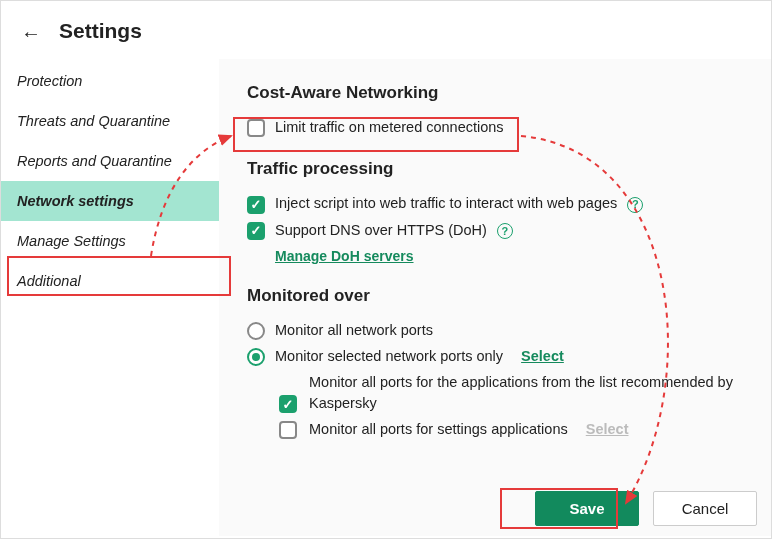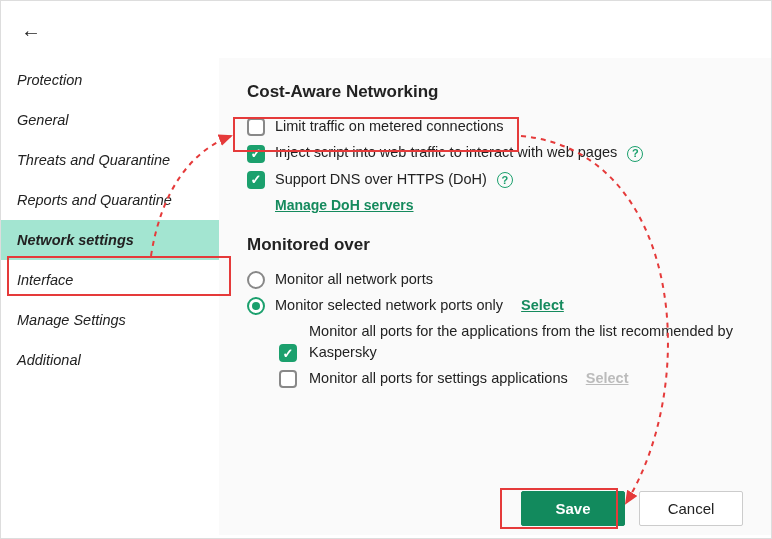--- a/index.html
+++ b/index.html
@@ -122,21 +122,21 @@
     border-radius: 50%;
     color: #1ba06d;
     font-size: 11px;
     font-weight: bold;
     margin-left: 6px;
     cursor: pointer;
   }
   .footer {
     position: absolute;
     bottom: 12px;
-    right: 28px;
+    right: 14px;
     display: flex;
     gap: 14px;
   }
   .btn {
     min-width: 104px;
     padding: 8px 18px;
     font-size: 15px;
     border-radius: 2px;
     cursor: pointer;
     text-align: center;
@@ -163,41 +163,41 @@
     width: 772px; height: 539px;
     pointer-events: none;
     z-index: 40;
   }
 </style>
 </head>
 <body>
 
 <div class="header">
   <span class="back-arrow">←</span>
+  <span class="title">Settings</span>
 </div>
 
 <div class="layout">
   <div class="sidebar">
     <div class="sidebar-item"><span>Protection</span></div>
-    <div class="sidebar-item"><span>General</span></div>
     <div class="sidebar-item"><span>Threats and Quarantine</span></div>
     <div class="sidebar-item"><span>Reports and Quarantine</span></div>
     <div class="sidebar-item active"><span>Network settings</span></div>
-    <div class="sidebar-item"><span>Interface</span></div>
     <div class="sidebar-item"><span>Manage Settings</span></div>
     <div class="sidebar-item"><span>Additional</span></div>
   </div>
 
   <div class="content">
     <h2 class="section">Cost-Aware Networking</h2>
     <div class="option-row">
       <span class="checkbox"></span>
       <label>Limit traffic on metered connections</label>
     </div>
 
+    <h2 class="section spaced">Traffic processing</h2>
     <div class="option-row">
       <span class="checkbox checked"></span>
       <label>
         <span>Inject script into web traffic to interact with web pages</span>
         <span class="help-icon">?</span>
       </label>
     </div>
     <div class="option-row">
       <span class="checkbox checked"></span>
       <label>

